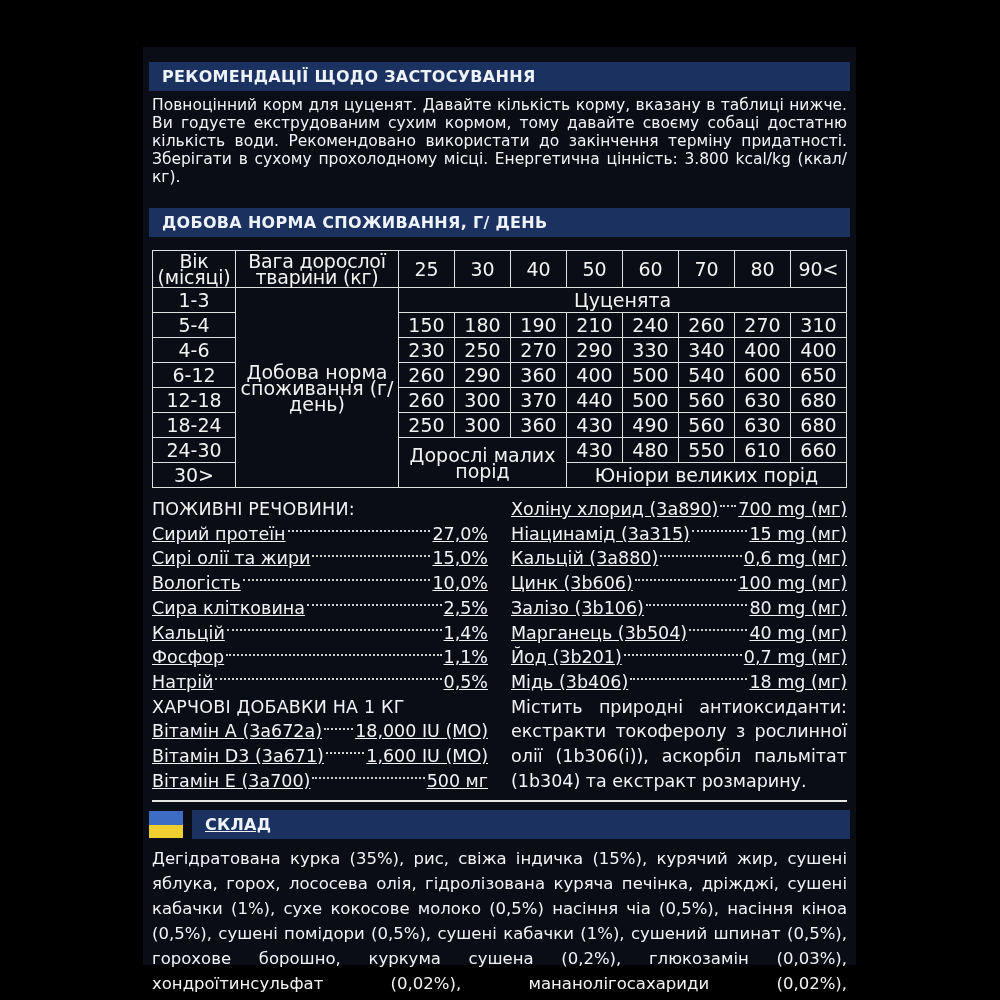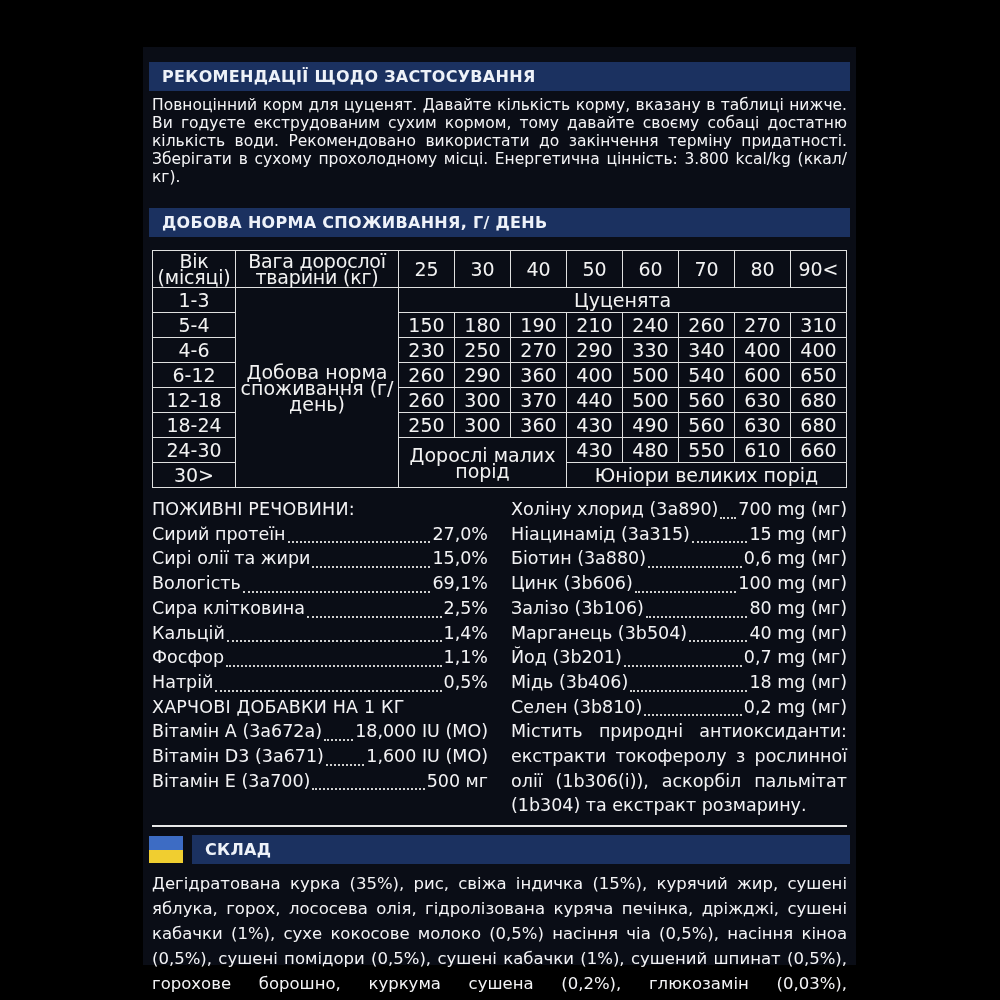--- a/index.html
+++ b/index.html
@@ -30,30 +30,30 @@
   }
   table.feed th{font-size:19px;height:24px;margin-top:32px;}
   th.txth{font-size:11.5px;letter-spacing:-.2px;}
   table.feed td{font-size:19px;height:20px;}
   td.agec{font-size:13px;}
   td.centerlab{font-size:13px;line-height:17px;}
   td.spanlab{font-size:13px;margin-top:32px;}
   .nutwrap{display:flex;gap:23px;margin:9px 9px 0;}
   .ncol{flex:1;font-size:17.5px;line-height:24.7px;min-width:0;}
   .ntitle{letter-spacing:.2px;}
-  .nline{display:flex;align-items:flex-end;}
+  .nline{display:flex;align-items:center;text-decoration:underline;}
   .nn{white-space:nowrap;}
   .dots{
     flex:1;min-width:6px;margin:0 2px;
     border-bottom:2.5px dotted #cfcfcf;transform:translateY(-3px);
   }
   .nv{white-space:nowrap;}
   .note{text-align:justify;}
   .divider{height:2px;background:#e8e8e8;margin:7px 9px 0;}
-  .comp-head{display:flex;align-items:center;margin:8px 6px 0;}
+  .comp-head{display:flex;align-items:center;margin:8px 6px 0;text-decoration:underline;}
   .flag{width:34px;height:27px;display:flex;flex-direction:column;margin-right:9px;flex:0 0 auto;}
   .flag .f-top{flex:1;background:#3d6cc4;}
   .flag .f-bot{flex:1;background:#f0ce30;}
   .comp-bar{flex:1;background:#1b3160;color:#eef2f9;font-size:16px;font-weight:bold;
     letter-spacing:.3px;padding:5px 13px;}
   .ingredients{
     margin:7px 9px 0;font-size:16.5px;line-height:25px;text-align:justify;color:#f4f4f6;
   }
 </style>
 </head>
@@ -181,21 +181,21 @@
             <span class="nv">27,0%</span>
           </div>
           <div class="nline">
             <span class="nn">Сирі олії та жири</span>
             <span class="dots"></span>
             <span class="nv">15,0%</span>
           </div>
           <div class="nline">
             <span class="nn">Вологість</span>
             <span class="dots"></span>
-            <span class="nv">69,1%</span>
+            <span class="nv">10,0%</span>
           </div>
           <div class="nline">
             <span class="nn">Сира клітковина</span>
             <span class="dots"></span>
             <span class="nv">2,5%</span>
           </div>
           <div class="nline">
             <span class="nn">Кальцій</span>
             <span class="dots"></span>
             <span class="nv">1,4%</span>
@@ -236,21 +236,21 @@
             <span class="nn">Холіну хлорид (3a890)</span>
             <span class="dots"></span>
             <span class="nv">700 mg (мг)</span>
           </div>
           <div class="nline">
             <span class="nn">Ніацинамід (3a315)</span>
             <span class="dots"></span>
             <span class="nv">15 mg (мг)</span>
           </div>
           <div class="nline">
-            <span class="nn">Біотин (3a880)</span>
+            <span class="nn">Кальцій (3a880)</span>
             <span class="dots"></span>
             <span class="nv">0,6 mg (мг)</span>
           </div>
           <div class="nline">
             <span class="nn">Цинк (3b606)</span>
             <span class="dots"></span>
             <span class="nv">100 mg (мг)</span>
           </div>
           <div class="nline">
             <span class="nn">Залізо (3b106)</span>
@@ -264,25 +264,20 @@
           </div>
           <div class="nline">
             <span class="nn">Йод (3b201)</span>
             <span class="dots"></span>
             <span class="nv">0,7 mg (мг)</span>
           </div>
           <div class="nline">
             <span class="nn">Мідь (3b406)</span>
             <span class="dots"></span>
             <span class="nv">18 mg (мг)</span>
-          </div>
-          <div class="nline">
-            <span class="nn">Селен (3b810)</span>
-            <span class="dots"></span>
-            <span class="nv">0,2 mg (мг)</span>
           </div>
         </div>
       <div class="note">Містить природні антиоксиданти: екстракти токоферолу з рослинної олії (1b306(i)), аскорбіл пальмітат (1b304) та екстракт розмарину.</div>
     </div>
   </div>
 
   <div class="divider"></div>
 
   <div class="comp-head">
     <div class="flag">

